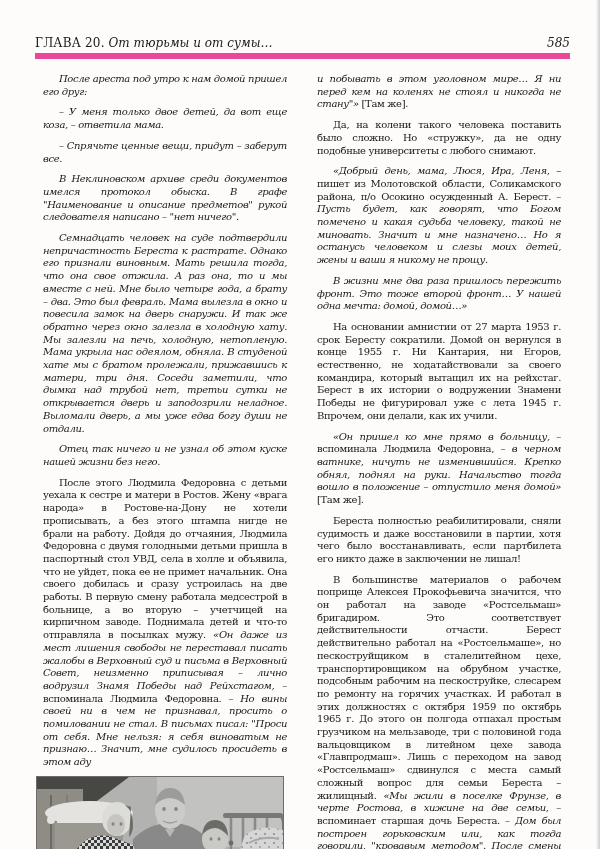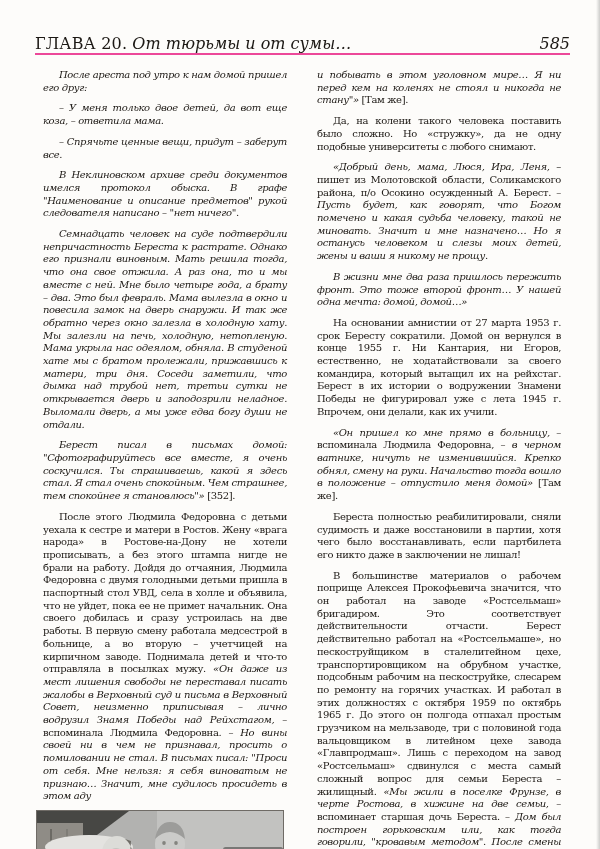--- a/index.html
+++ b/index.html
@@ -13,22 +13,22 @@
     font-family:"DejaVu Serif","Liberation Serif",serif;
     color:#1c1814;
   }
   .page::after{
     content:'';position:absolute;top:0;right:0;width:4px;height:100%;
     background:linear-gradient(to left,#cdcdcb,rgba(205,205,203,0));
     pointer-events:none;
   }
   .running-header{
     display:flex;justify-content:space-between;align-items:baseline;
-    font-size:16px;line-height:13px;
-    border-bottom:2px solid #ec4899;
+    font-size:12px;line-height:13px;
+    border-bottom:6px solid #ec4899;
     padding-bottom:3px;
   }
   .running-header .left-part{white-space:nowrap;}
   .chapter-label{font-style:normal;letter-spacing:.2px;}
   .running-title{font-style:italic;}
   .page-number{font-style:italic;}
   .columns{
     display:flex;gap:14px;margin-top:6px;
   }
   .col{
@@ -63,21 +63,21 @@
 
   <div class="columns">
 
     <div class="col">
       <div>
           <p class="para"><span class="seg italic">После ареста под утро к нам домой пришел его друг:</span></p>
           <p class="para"><span class="seg italic">– У меня только двое детей, да вот еще коза, – ответила мама.</span></p>
           <p class="para"><span class="seg italic">– Спрячьте ценные вещи, придут – заберут все.</span></p>
           <p class="para"><span class="seg italic">В Неклиновском архиве среди документов имелся протокол обыска. В графе "Наименование и описание предметов" рукой следователя написано – "нет ничего".</span></p>
           <p class="para"><span class="seg italic">Семнадцать человек на суде подтвердили непричастность Береста к растрате. Однако его признали виновным. Мать решила тогда, что она свое отжила. А раз она, то и мы вместе с ней. Мне было четыре года, а брату – два. Это был февраль. Мама вылезла в окно и повесила замок на дверь снаружи. И так же обратно через окно залезла в холодную хату. Мы залезли на печь, холодную, нетопленую. Мама укрыла нас одеялом, обняла. В студеной хате мы с братом пролежали, прижавшись к матери, три дня. Соседи заметили, что дымка над трубой нет, третьи сутки не открывается дверь и заподозрили неладное. Выломали дверь, а мы уже едва богу души не отдали.</span></p>
-          <p class="para"><span class="seg italic">Берест писал в письмах домой: "Сфотографируйтесь все вместе, я очень соскучился. Ты спрашиваешь, какой я здесь стал. Я стал очень спокойным. Чем страшнее, тем спокойнее я становлюсь"»</span><span class="seg"> [352].</span></p>
+          <p class="para"><span class="seg italic">Отец так ничего и не узнал об этом куске нашей жизни без него.</span></p>
           <p class="para"><span class="seg">После этого Людмила Федоровна с детьми уехала к сестре и матери в Ростов. Жену «врага народа» в Ростове-на-Дону не хотели прописывать, а без этого штампа нигде не брали на работу. Дойдя до отчаяния, Людмила Федоровна с двумя голодными детьми пришла в паспортный стол УВД, села в холле и объявила, что не уйдет, пока ее не примет начальник. Она своего добилась и сразу устроилась на две работы. В первую смену работала медсестрой в больнице, а во вторую – учетчицей на кирпичном заводе. Поднимала детей и что-то отправляла в посылках мужу. </span><span class="seg italic">«Он даже из мест лишения свободы не переставал писать жалобы в Верховный суд и письма в Верховный Совет, неизменно приписывая – лично водрузил Знамя Победы над Рейхстагом, – </span><span class="seg">вспоминала Людмила Федоровна. </span><span class="seg italic">– Но вины своей ни в чем не признавал, просить о помиловании не стал. В письмах писал: "Проси от себя. Мне нельзя: я себя виноватым не признаю… Значит, мне судилось просидеть в этом аду</span></p>
         </div>
 
       <figure class="photo-figure">
         <svg class="photo-frame" viewBox="0 0 246 142" xmlns="http://www.w3.org/2000/svg" role="img">
           <defs>
             <pattern id="chk" width="6" height="6" patternUnits="userSpaceOnUse">
               <rect width="6" height="6" fill="#d9d9d9"></rect>
               <rect width="3" height="3" fill="#3a3a3a"></rect>
               <rect x="3" y="3" width="3" height="3" fill="#3a3a3a"></rect>
@@ -166,20 +166,20 @@
       </figure>
     </div>
 
     <div class="col">
       <div>
           <p class="para no-indent"><span class="seg italic">и побывать в этом уголовном мире… Я ни перед кем на коленях не стоял и никогда не стану"»</span><span class="seg"> [Там же].</span></p>
           <p class="para"><span class="seg">Да, на колени такого человека поставить было сложно. Но «стружку», да не одну подобные университеты с любого снимают.</span></p>
           <p class="para"><span class="seg italic">«Добрый день, мама, Люся, Ира, Леня, </span><span class="seg">– пишет из Молотовской области, Соликамского района, п/о Осокино осужденный А. Берест. </span><span class="seg italic">– Пусть будет, как говорят, что Богом помечено и какая судьба человеку, такой не миновать. Значит и мне назначено… Но я останусь человеком и слезы моих детей, жены и ваши я никому не прощу.</span></p>
           <p class="para"><span class="seg italic">В жизни мне два раза пришлось пережить фронт. Это тоже второй фронт… У нашей одна мечта: домой, домой…»</span></p>
           <p class="para"><span class="seg">На основании амнистии от 27 марта 1953 г. срок Бересту сократили. Домой он вернулся в конце 1955 г. Ни Кантария, ни Егоров, естественно, не ходатайствовали за своего командира, который вытащил их на рейхстаг. Берест в их истории о водружении Знамени Победы не фигурировал уже с лета 1945 г. Впрочем, они делали, как их учили.</span></p>
-          <p class="para"><span class="seg italic">«Он пришел ко мне прямо в больницу, – </span><span class="seg">вспоминала Людмила Федоровна, </span><span class="seg italic">– в черном ватнике, ничуть не изменившийся. Крепко обнял, смену на руки. Начальство тогда вошло в положение – отпустило меня домой» </span><span class="seg">[Там же].</span></p>
+          <p class="para"><span class="seg italic">«Он пришел ко мне прямо в больницу, – </span><span class="seg">вспоминала Людмила Федоровна, </span><span class="seg italic">– в черном ватнике, ничуть не изменившийся. Крепко обнял, поднял на руки. Начальство тогда вошло в положение – отпустило меня домой» </span><span class="seg">[Там же].</span></p>
           <p class="para"><span class="seg">Береста полностью реабилитировали, сняли судимость и даже восстановили в партии, хотя чего было восстанавливать, если партбилета его никто даже в заключении не лишал!</span></p>
           <p class="para"><span class="seg">В большинстве материалов о рабочем поприще Алексея Прокофьевича значится, что он работал на заводе «Ростсельмаш» бригадиром. Это соответствует действительности отчасти. Берест действительно работал на «Ростсельмаше», но пескоструйщиком в сталелитейном цехе, транспортировщиком на обрубном участке, подсобным рабочим на пескоструйке, слесарем по ремонту на горячих участках. И работал в этих должностях с октября 1959 по октябрь 1965 г. До этого он полгода отпахал простым грузчиком на мельзаводе, три с половиной года вальцовщиком в литейном цехе завода «Главпродмаш». Лишь с переходом на завод «Ростсельмаш» сдвинулся с места самый сложный вопрос для семьи Береста – жилищный. </span><span class="seg italic">«Мы жили в поселке Фрунзе, в черте Ростова, в хижине на две семьи, – </span><span class="seg">вспоминает старшая дочь Береста. </span><span class="seg italic">– Дом был построен горьковским или, как тогда говорили, "кровавым методом". После смены отец работал на стройке дома, отпахал сотни часов. Квартира была ужасная – на первом этаже двухэтажного дома. Под квартирой была котельная – шум от моторов, а главное – угарный газ поднимался к нам… как все могучие люди, отец был очень добр, до наивности. У них в бригаде появился новый слесарь – солдат из армии. Невеста беременная, а он не женится. "Жить</span></p>
         </div>
     </div>
 
   </div>
 </div>
 
 </body></html>

